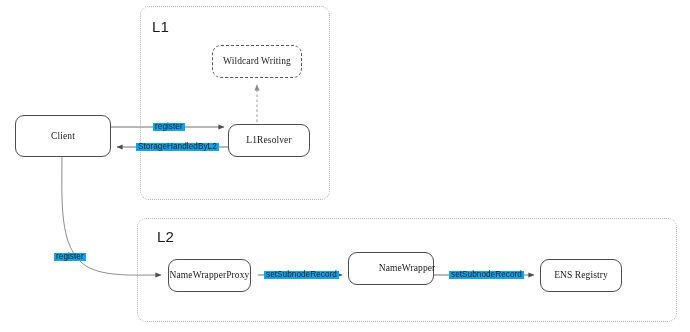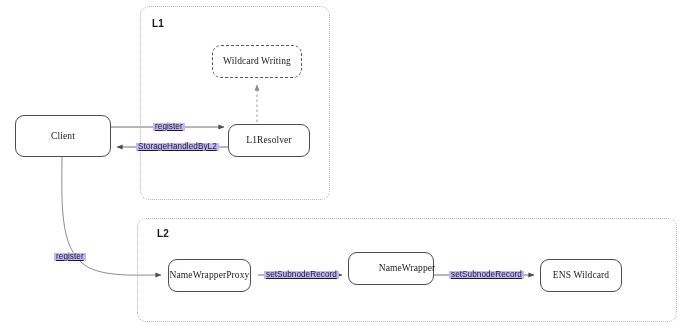--- a/index.html
+++ b/index.html
@@ -47,35 +47,33 @@
   .group {
     position: absolute;
     box-sizing: border-box;
     border: 1px dotted #b3b3b3;
     border-radius: 9px;
     background: transparent;
   }
   .group-label {
     position: absolute;
     color: #1a1a1a;
-    font-size: 10px;
+    font-size: 15px;
     letter-spacing: 0.2px;
     white-space: nowrap;
-    font-weight: bold;
   }
   .edge-label {
     position: absolute;
     color: #1a1a1a;
     font-size: 8.2px;
     letter-spacing: 0.05px;
-    background: #c4b5fd;
+    background: #0ea5e9;
     padding: 0 2px;
     white-space: nowrap;
     line-height: 1;
-    text-decoration: underline;
   }
 </style>
 </head>
 <body>
 
 <div id="canvas">
 
   <svg id="wires" viewBox="0 0 690 332" xmlns="http://www.w3.org/2000/svg">
     <defs>
       <marker id="arrow" markerWidth="7" markerHeight="7" refX="5.6" refY="2.6" orient="auto" markerUnits="userSpaceOnUse">
@@ -120,21 +118,21 @@
   <div class="node" style="left:15px; top:115px; width:96px; height:42px;">Client</div>
 
   <div class="node dashed" style="left:212px; top:45px; width:90px; height:33px;">Wildcard Writing</div>
 
   <div class="node" style="left:228px; top:124px; width:82px; height:33px;">L1Resolver</div>
 
   <div class="node" style="left:168px; top:259px; width:83px; height:33px;">NameWrapperProxy</div>
 
   <div class="node" style="left:348px; top:252px; width:86px; height:33px;padding-left:32px;">NameWrapper</div>
 
-  <div class="node" style="left:540px; top:259px; width:82px; height:33px;">ENS Wildcard</div>
+  <div class="node" style="left:540px; top:259px; width:82px; height:33px;">ENS Registry</div>
 
   <div class="edge-label" style="left:153px; top:123px;">register</div>
 
   <div class="edge-label" style="left:136px; top:143px;">StorageHandledByL2</div>
 
   <div class="edge-label" style="left:54px; top:253px;">register</div>
 
   <div class="edge-label" style="left:264px; top:271px;">setSubnodeRecord</div>
 
   <div class="edge-label" style="left:449px; top:271px;">setSubnodeRecord</div>

